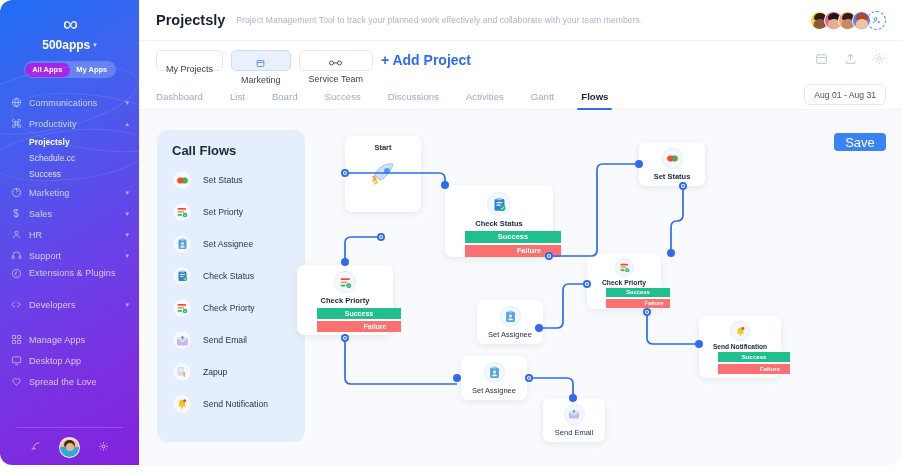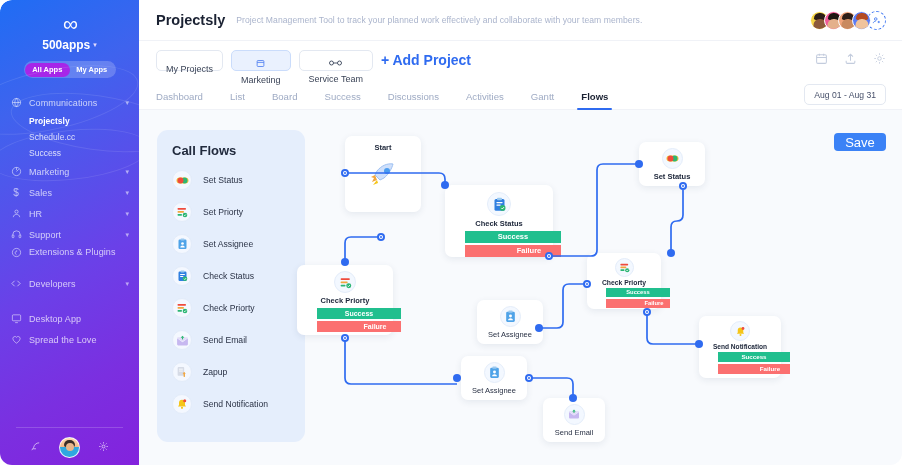--- a/index.html
+++ b/index.html
@@ -267,20 +267,29 @@
         <span class="nav-ico">
           <svg width="11" height="11" viewBox="0 0 24 24" fill="none" stroke="currentColor" stroke-width="1.8">
               <circle cx="12" cy="12" r="9"></circle>
               <path d="M3 12h18M12 3a14 14 0 010 18 14 14 0 010-18"></path>
             </svg>
         </span>
         <span class="nav-label">Communications</span>
         <span class="nav-caret">▾</span>
       </div>
 
+      <div class="nav-item">
+        <span class="nav-ico">
+          <svg width="11" height="11" viewBox="0 0 24 24" fill="none" stroke="currentColor" stroke-width="1.8">
+              <path d="M6 3a3 3 0 100 6h12a3 3 0 100-6 3 3 0 00-3 3v12a3 3 0 103-3H6a3 3 0 10 3 3V6"></path>
+            </svg>
+        </span>
+        <span class="nav-label">Productivity</span>
+        <span class="nav-caret">▴</span>
+      </div>
 
       <div class="sub-item active">Projectsly</div>
       <div class="sub-item">Schedule.cc</div>
       <div class="sub-item">Success</div>
 
       <div class="nav-item">
         <span class="nav-ico">
           <svg width="11" height="11" viewBox="0 0 24 24" fill="none" stroke="currentColor" stroke-width="1.8">
               <circle cx="12" cy="12" r="9"></circle>
               <path d="M12 3v6M12 12l5-5"></path>
@@ -334,20 +343,31 @@
           <svg width="12" height="11" viewBox="0 0 24 24" fill="none" stroke="currentColor" stroke-width="2">
               <path d="M9 6l-6 6 6 6M15 6l6 6-6 6"></path>
             </svg>
         </span>
         <span class="nav-label">Developers</span>
         <span class="nav-caret">▾</span>
       </div>
 
       <div class="nav-gap"></div>
 
+      <div class="nav-item">
+        <span class="nav-ico">
+          <svg width="11" height="11" viewBox="0 0 24 24" fill="none" stroke="currentColor" stroke-width="2">
+              <rect x="3" y="3" width="7" height="7" rx="1.4"></rect>
+              <rect x="14" y="3" width="7" height="7" rx="1.4"></rect>
+              <rect x="3" y="14" width="7" height="7" rx="1.4"></rect>
+              <rect x="14" y="14" width="7" height="7" rx="1.4"></rect>
+            </svg>
+        </span>
+        <span class="nav-label">Manage Apps</span>
+      </div>
       <div class="nav-item">
         <span class="nav-ico">
           <svg width="11" height="11" viewBox="0 0 24 24" fill="none" stroke="currentColor" stroke-width="1.8">
               <rect x="3" y="4" width="18" height="13" rx="2"></rect>
               <path d="M9 21h6"></path>
             </svg>
         </span>
         <span class="nav-label">Desktop App</span>
       </div>
       <div class="nav-item">

